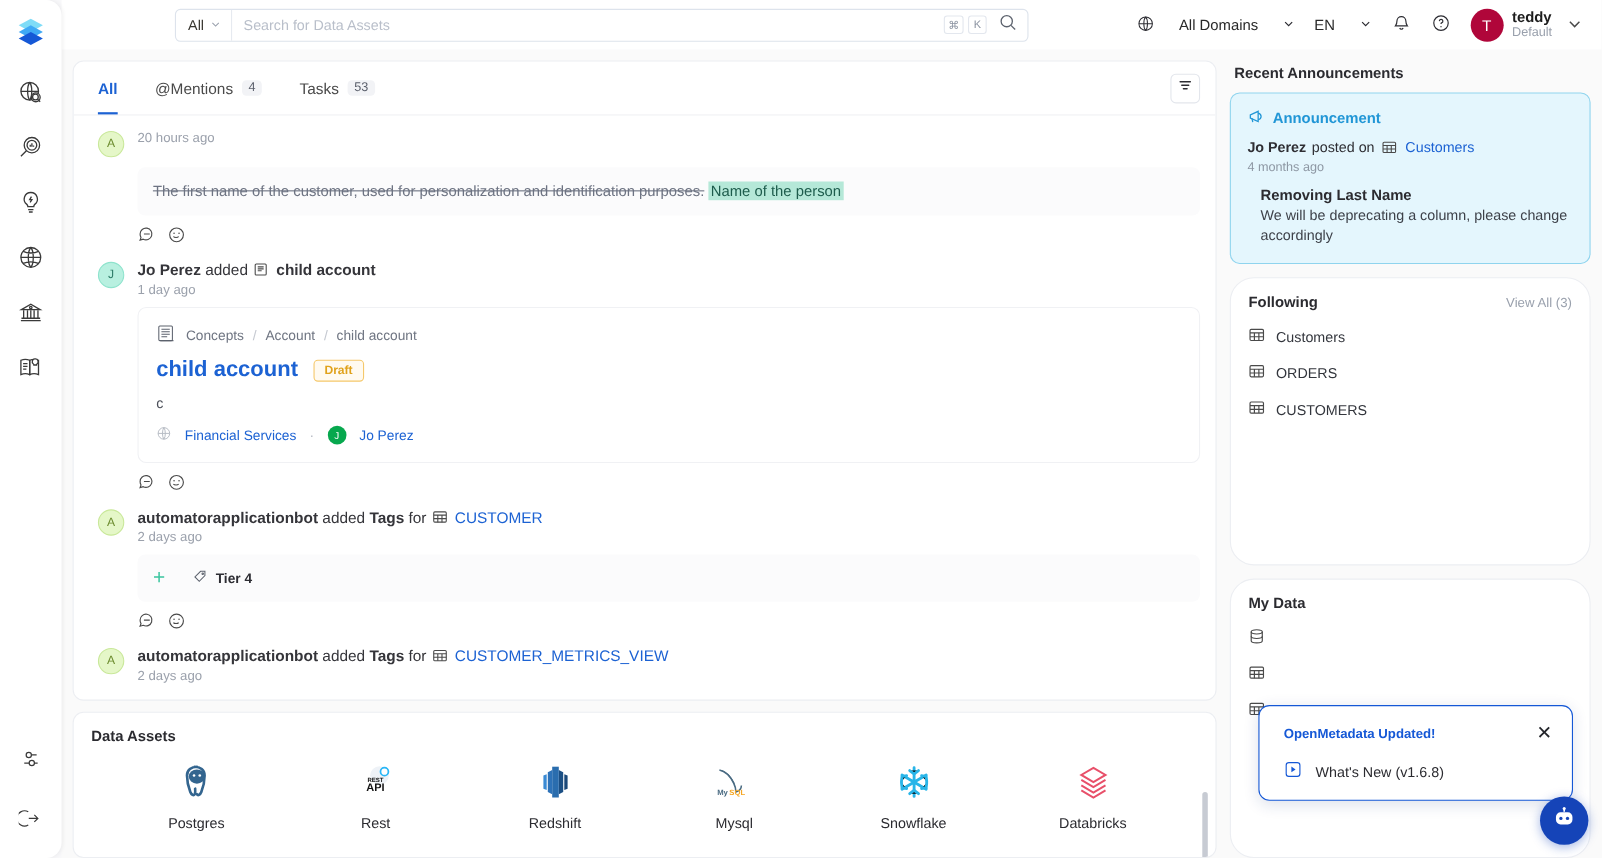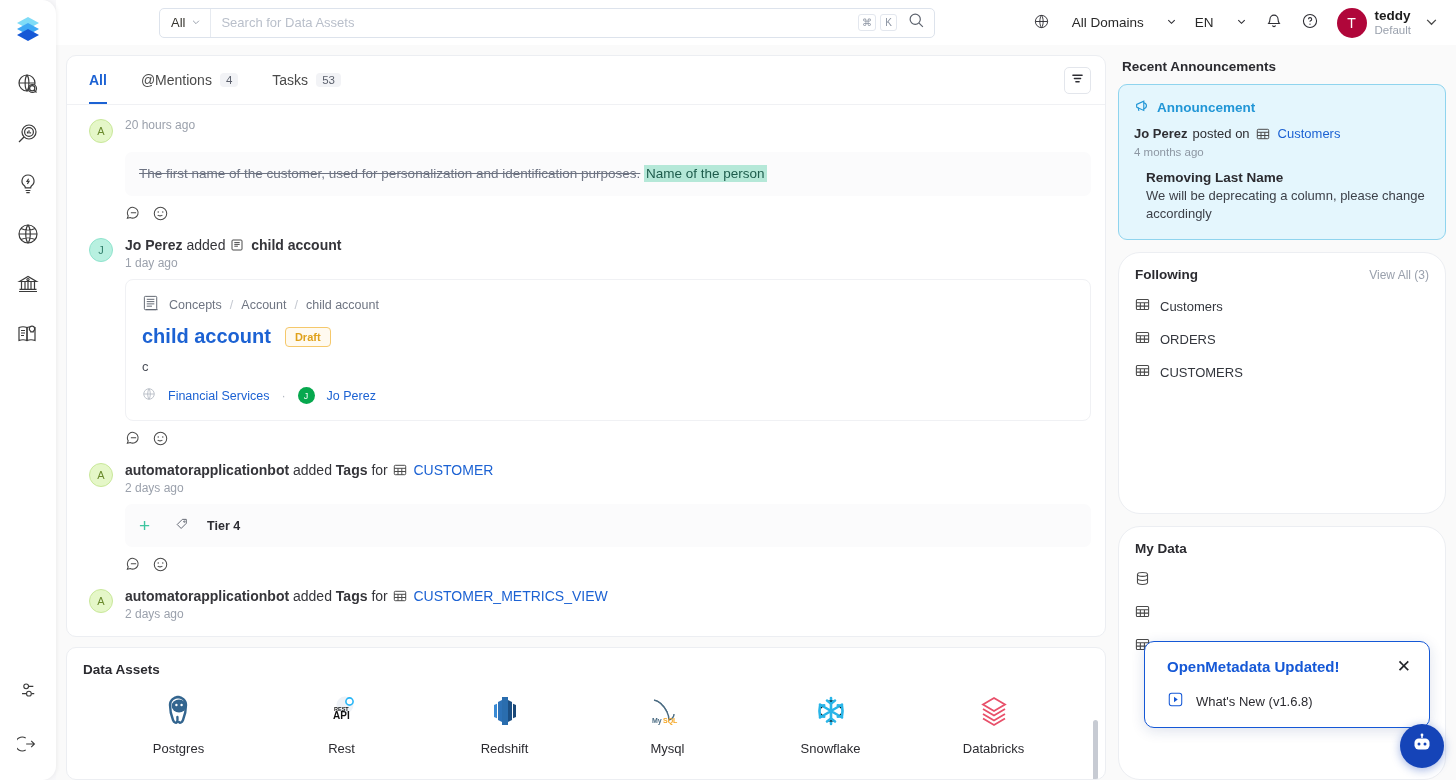--- a/index.html
+++ b/index.html
@@ -158,21 +158,21 @@
   .ec-meta { display:flex; align-items:center; gap: 12px; margin-top: 13px; font-size: 12.5px; }
   .ec-meta .dot { color:#b5bac3; }
   .mini-av {
     width: 17px; height:17px; border-radius:50%; background:#07a84e; color:#fff;
     display:inline-flex; align-items:center; justify-content:center; font-size:9px;
   }
 
   
   .tag-row { display:flex; align-items:center; gap: 26px; }
   .plus-btn { color:#3ec6a0; font-size: 19px; cursor:pointer; line-height: 1; }
-  .tag-chip { display:flex; align-items:center; gap:19px; font-size: 12.5px; font-weight:700; color:#2d2d33;justify-content:flex-end; }
+  .tag-chip { display:flex; align-items:center; gap:8px; font-size: 12.5px; font-weight:700; color:#2d2d33;justify-content:flex-end; }
 
   
   .assets-card { flex: 1; position: relative; overflow: hidden; }
   .assets-title { font-size: 13.5px; font-weight: 700; color:#2b2b30; padding: 14px 0 0 16px; }
   .assets-row {
     display:flex; align-items:flex-start; padding: 16px 30px 0 30px; gap: 0;
   }
   .asset {
     flex: 1; display:flex; flex-direction:column; align-items:center; gap: 12px; cursor:pointer;
   }
@@ -208,21 +208,21 @@
   .mydata-card { flex: 1; }
 
   
   .popup {
     position:absolute; right: 26px; bottom: 52px; width: 286px;
     background:#fff; border:1px solid #1558d6; border-radius: 10px;
     box-shadow: 0 3px 14px rgba(20,50,120,.14);
     padding: 16px 18px 16px 22px; z-index: 20;
   }
   .popup-head { display:flex; align-items:center; justify-content:space-between; }
-  .popup-title { font-size: 15px; font-weight: 700; color:#1558d6;text-align:center; }
+  .popup-title { font-size: 12px; font-weight: 700; color:#1558d6;text-align:center; }
   .popup-close { font-size: 17px; color:#24262b; cursor:pointer; line-height: 1; }
   .popup-row { display:flex; align-items:center; gap: 12px; margin-top: 16px; font-size: 13px; color:#2b2b30; cursor:pointer;}
   .chatbot {
     position:absolute; right: 12px; bottom: 12px; width: 44px; height:44px; border-radius:50%;
     background:#1544b8; display:flex; align-items:center; justify-content:center; cursor:pointer;
     box-shadow: 0 2px 10px rgba(21,68,184,.4); z-index: 21;
   }
   .dots-bg {
     position:absolute; inset:0;
     background-image: radial-gradient(#e7e9ee 1px, transparent 1px);

